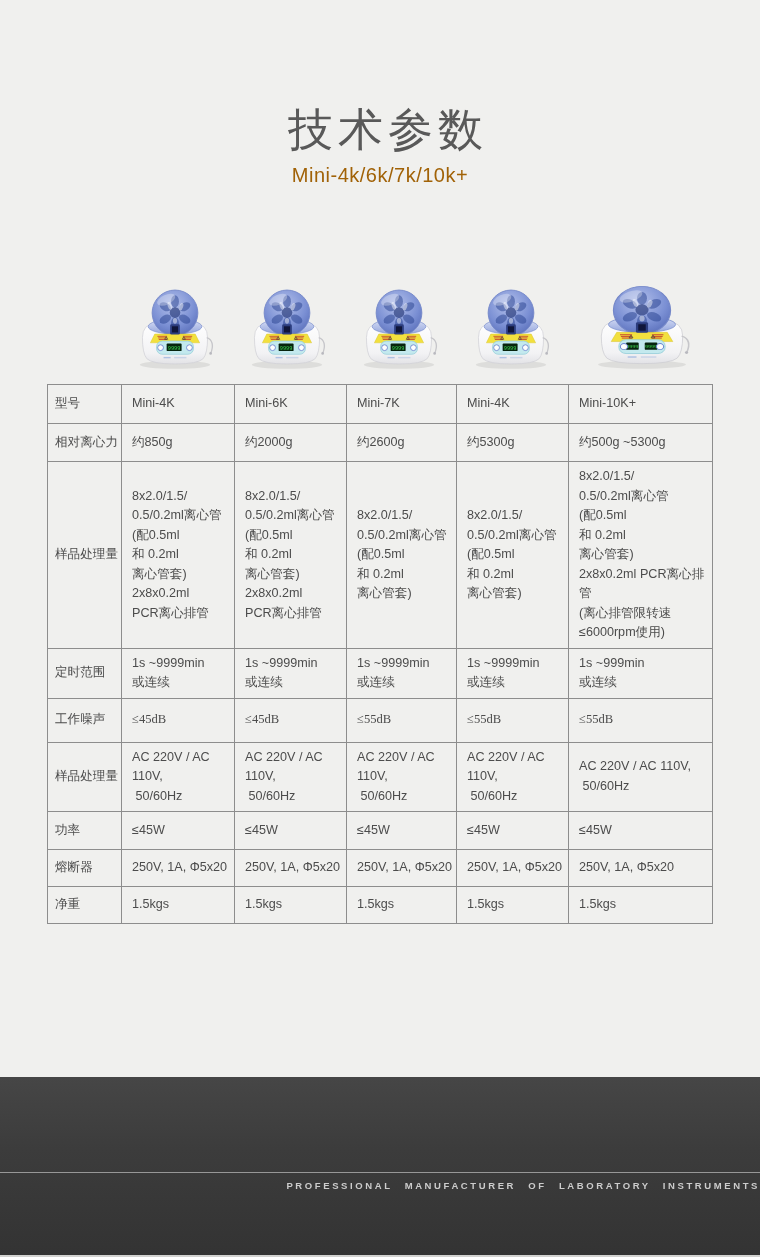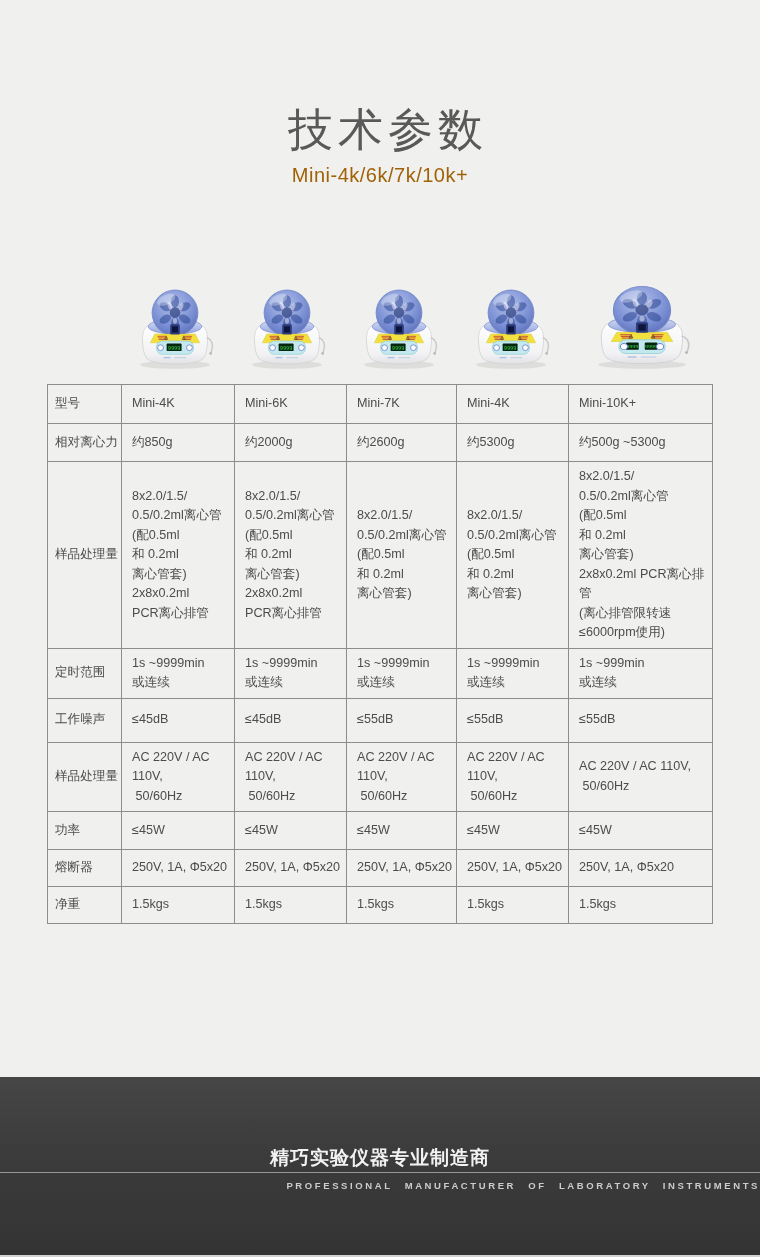--- a/index.html
+++ b/index.html
@@ -361,21 +361,21 @@
 或连续</td>
           <td>1s ~9999min
 或连续</td>
           <td>1s ~9999min
 或连续</td>
           <td>1s ~9999min
 或连续</td>
           <td>1s ~999min
 或连续</td>
         </tr>
-        <tr style="height: 44px;">
+        <tr style="height: 44px; font-family: Liberation Serif, serif;">
           <td class="label">工作噪声</td>
           <td>≤45dB</td>
           <td>≤45dB</td>
           <td>≤55dB</td>
           <td>≤55dB</td>
           <td>≤55dB</td>
         </tr>
         <tr style="height: 52px;">
           <td class="label">样品处理量</td>
           <td>AC 220V / AC 110V,
@@ -410,19 +410,18 @@
           <td>1.5kgs</td>
           <td>1.5kgs</td>
           <td>1.5kgs</td>
           <td>1.5kgs</td>
           <td>1.5kgs</td>
         </tr>
       </tbody>
   </table>
 
   <div class="footer">
-    <div class="footer-cn">精巧实验仪器专业制造商</div>
     <div class="footer-line"></div>
     <div class="footer-en">PROFESSIONAL  MANUFACTURER  OF  LABORATORY  INSTRUMENTS</div>
     <div class="footer-strip"></div>
   </div>
 
 </div>
 
 </body></html>

